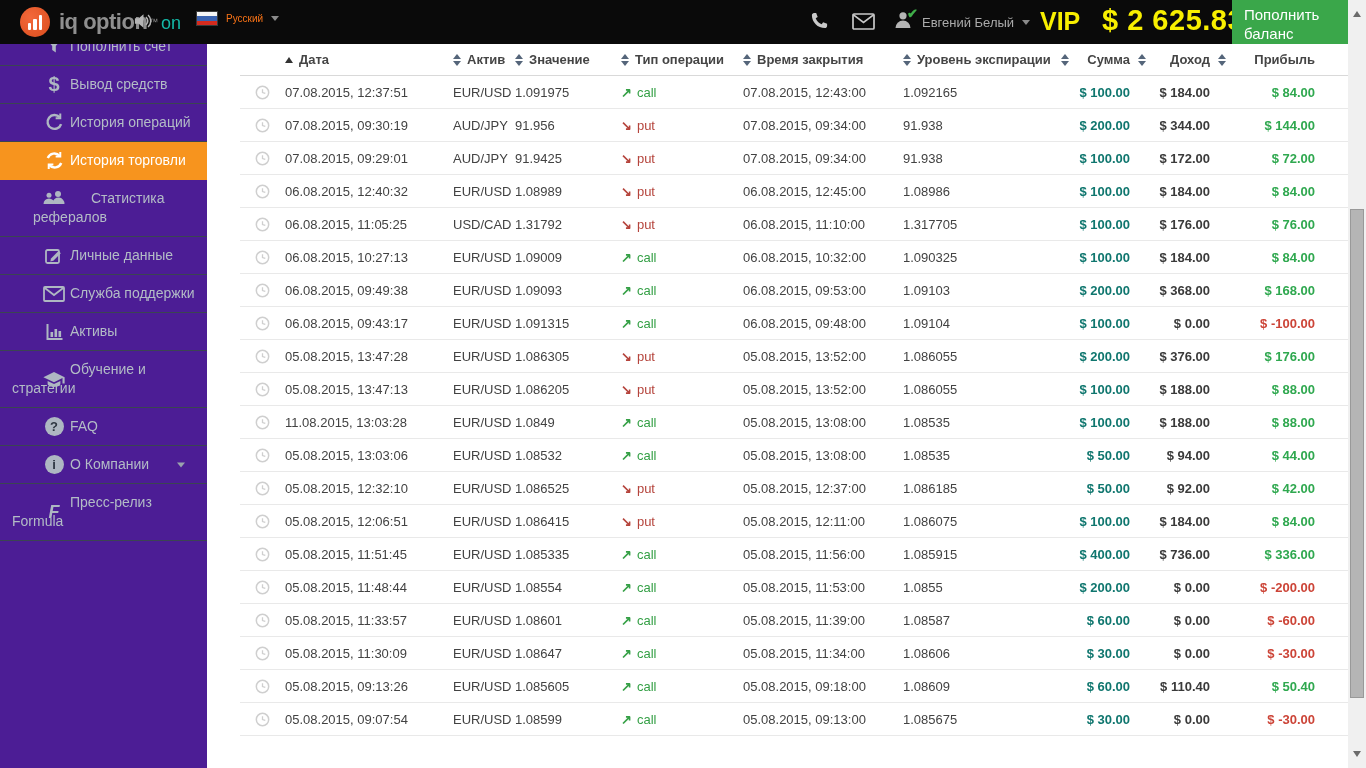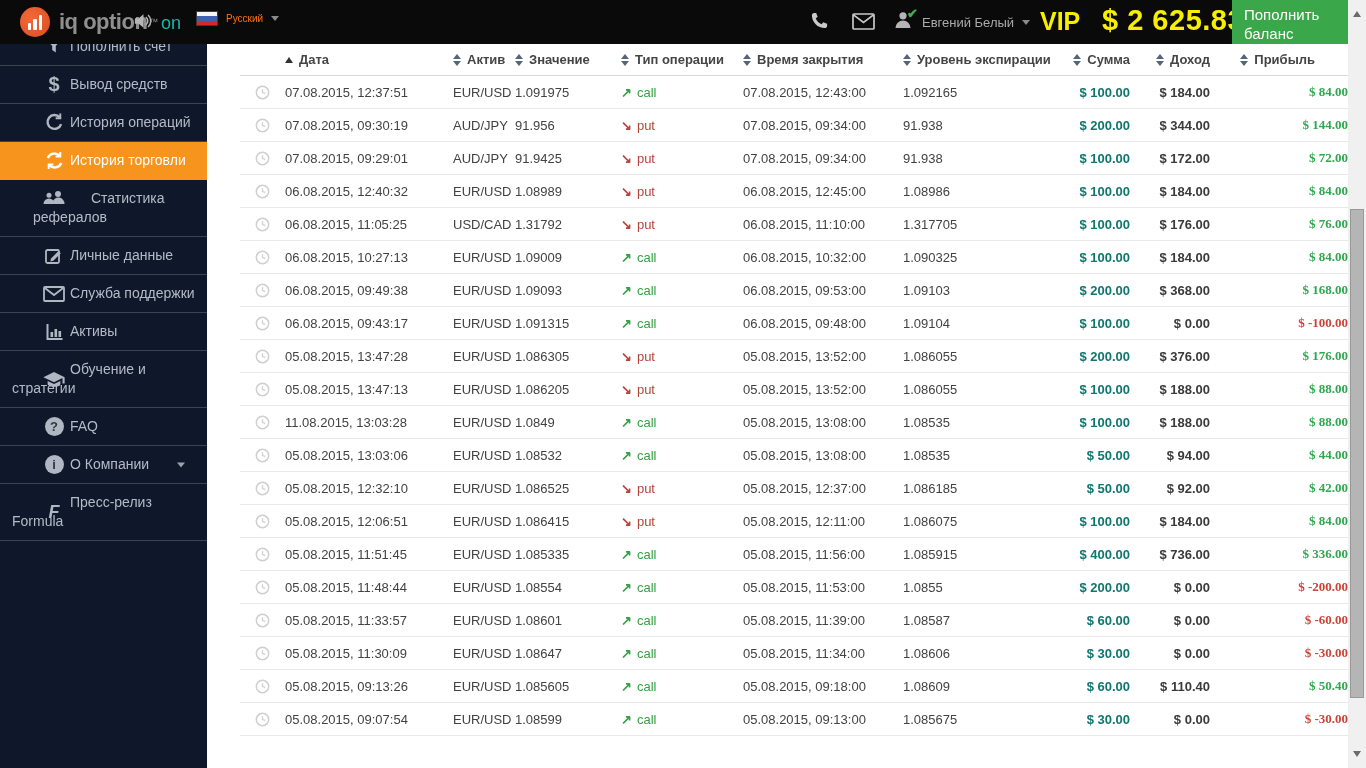--- a/index.html
+++ b/index.html
@@ -40,21 +40,21 @@
 
   
   .scrollbar { position:absolute; right:0; top:0; width:18px; height:768px; background:#f0f0f0; z-index:40; }
   .sb-btn { position:absolute; left:0; width:18px; height:16px; display:flex; align-items:center; justify-content:center; cursor:pointer; }
   .sb-up { top:6px; } .sb-down { bottom:6px; }
   .sb-tri-up { width:0;height:0;border-left:4px solid transparent;border-right:4px solid transparent;border-bottom:6px solid #6b6b6b; }
   .sb-tri-down { width:0;height:0;border-left:4px solid transparent;border-right:4px solid transparent;border-top:6px solid #6b6b6b; }
   .sb-thumb { position:absolute; left:2px; top:209px; width:14px; height:489px; background:#b5b5b5; border:1px solid #999; cursor:pointer; }
 
   
-  .sidebar { position:absolute; left:0; top:44px; width:207px; height:724px; background:#0f172a; overflow:hidden; z-index:10; }
+  .sidebar { position:absolute; left:0; top:44px; width:207px; height:724px; background:#4c1d95; overflow:hidden; z-index:10; }
   .side-list { margin-top:-16px; }
   .side-item { position:relative; border-bottom:1px solid #3b4552; padding:9px 12px; cursor:pointer; color:#b3bcc6; }
   .side-item .lbl { display:block; text-indent:58px; font-size:14px; line-height:19px; }
   .side-item.two .lbl { text-indent:58px;margin-left:21px; }
   .side-item .ic { position:absolute; left:42px; top:50%; transform:translateY(-50%); width:24px; height:22px;
                    display:flex; align-items:center; justify-content:center; color:#aeb7c2; }
   .side-item.two .ic { top:18px; }
   .side-item.active { background:#f7941e; color:#fff; border-bottom-color:#f7941e; }
   .side-item.active .ic { color:#fff; }
   .side-item .dd-caret { position:absolute; right:22px; top:50%; transform:translateY(-50%);
@@ -70,32 +70,32 @@
   .help-btn .help-lbl { color:#fff; font-size:14px; padding-left:10px; }
 
   
   .content { position:absolute; left:207px; top:44px; width:1141px; height:724px; background:#fff; }
   .table { margin-left:33px; width:1108px; }
   .thead-row, .trow { display:grid;
       grid-template-columns:45px 168px 62px 106px 122px 160px 158px 77px 80px 130px;
       align-items:center; }
   .thead-row { height:32px; border-bottom:1px solid #d9d9d9; }
   .th { font-size:13px; font-weight:bold; color:#454545; display:flex; align-items:center; gap:6px; cursor:pointer; }
-  .th.right { justify-content:flex-end; }
+  .th.right { justify-content:space-between; }
   .th-amount { padding-right:8px; } .th-income { padding-right:8px; } .th-profit { padding-right:33px; }
   .sortgrp { display:flex; flex-direction:column; gap:2px; }
   .tri-u { width:0;height:0;border-left:4px solid transparent;border-right:4px solid transparent;border-bottom:5px solid #55657a; }
   .tri-d { width:0;height:0;border-left:4px solid transparent;border-right:4px solid transparent;border-top:5px solid #55657a; }
   .tri-sorted { width:0;height:0;border-left:4.5px solid transparent;border-right:4.5px solid transparent;border-bottom:6px solid #333; }
   .trow { height:33px; border-bottom:1px solid #e9e9e9; font-size:13px; color:#424242; }
   .cell-clock { display:flex; align-items:center; justify-content:center; }
   .cell.right { text-align:right; }
   .cell-amount { padding-right:8px; font-weight:bold; color:#0f766e; }
   .cell-income { padding-right:8px; font-weight:bold; color:#3a3a3a; }
-  .cell-profit { font-weight:bold;font-family:Liberation Serif, serif; }
+  .cell-profit { padding-right:33px; font-weight:bold; }
   .cell-profit.pos { color:#2fa84f; } .cell-profit.neg { color:#cc4437; }
   .op { display:flex; align-items:center; gap:5px; font-size:13px; }
   .op.call { color:#35a046; } .op.put { color:#b5443c; }
   .op .arr { font-weight:bold; font-size:13px; }
 </style>
 </head>
 <body>
 
 <div id="app">
 

